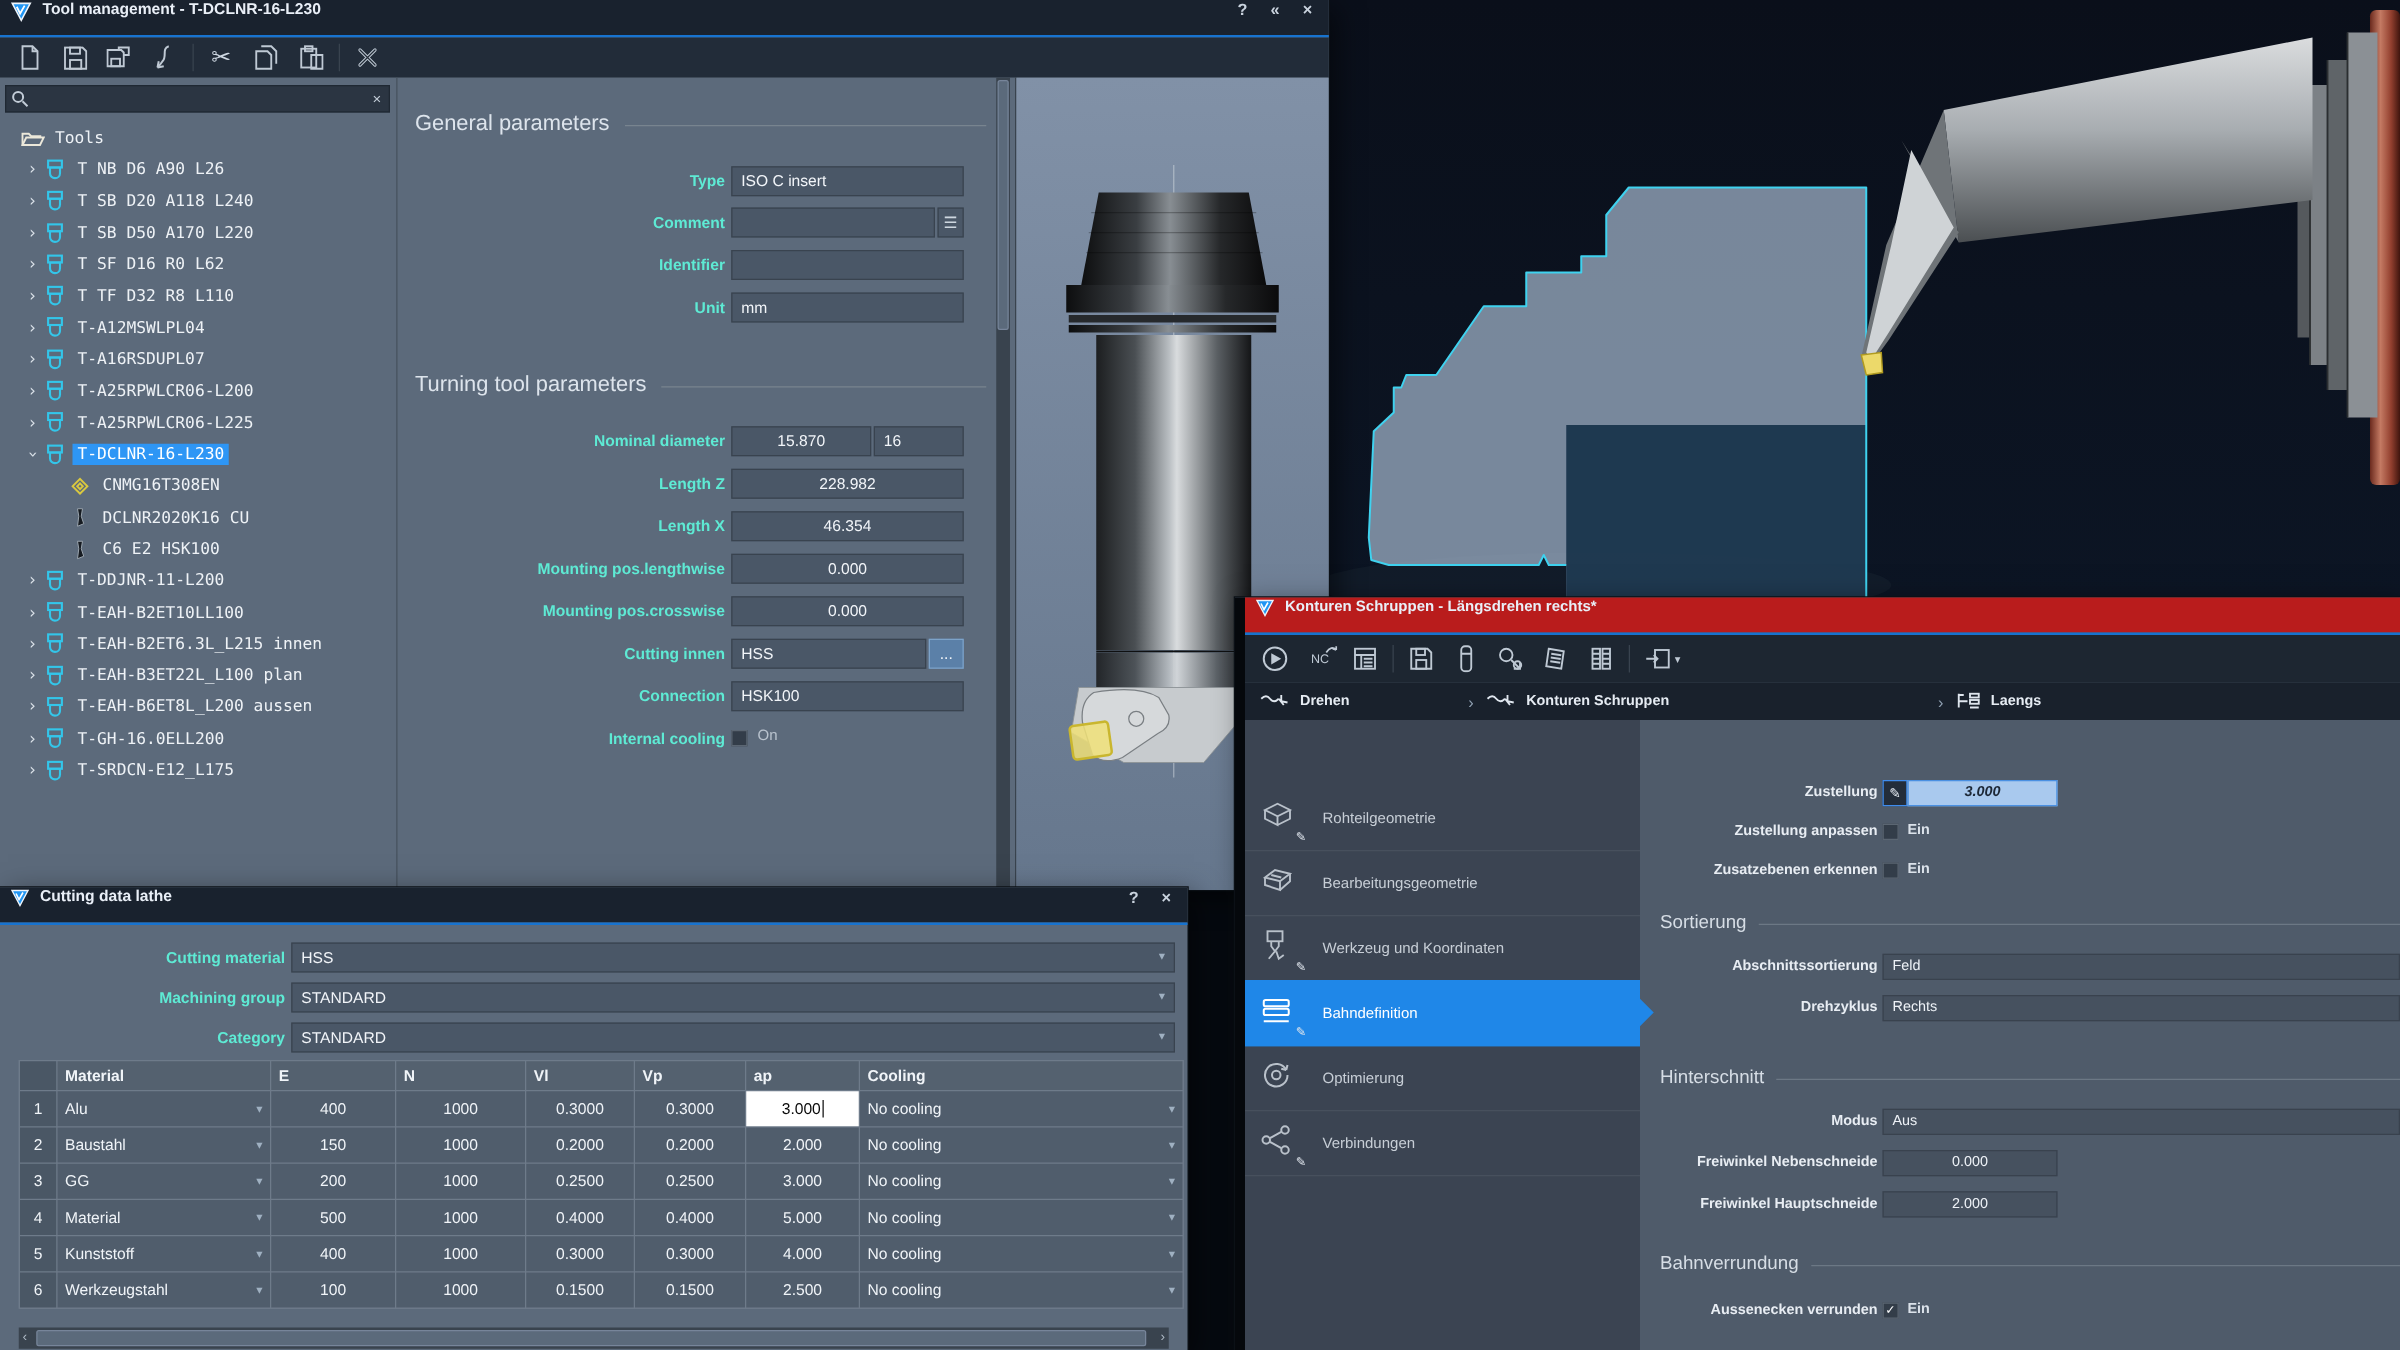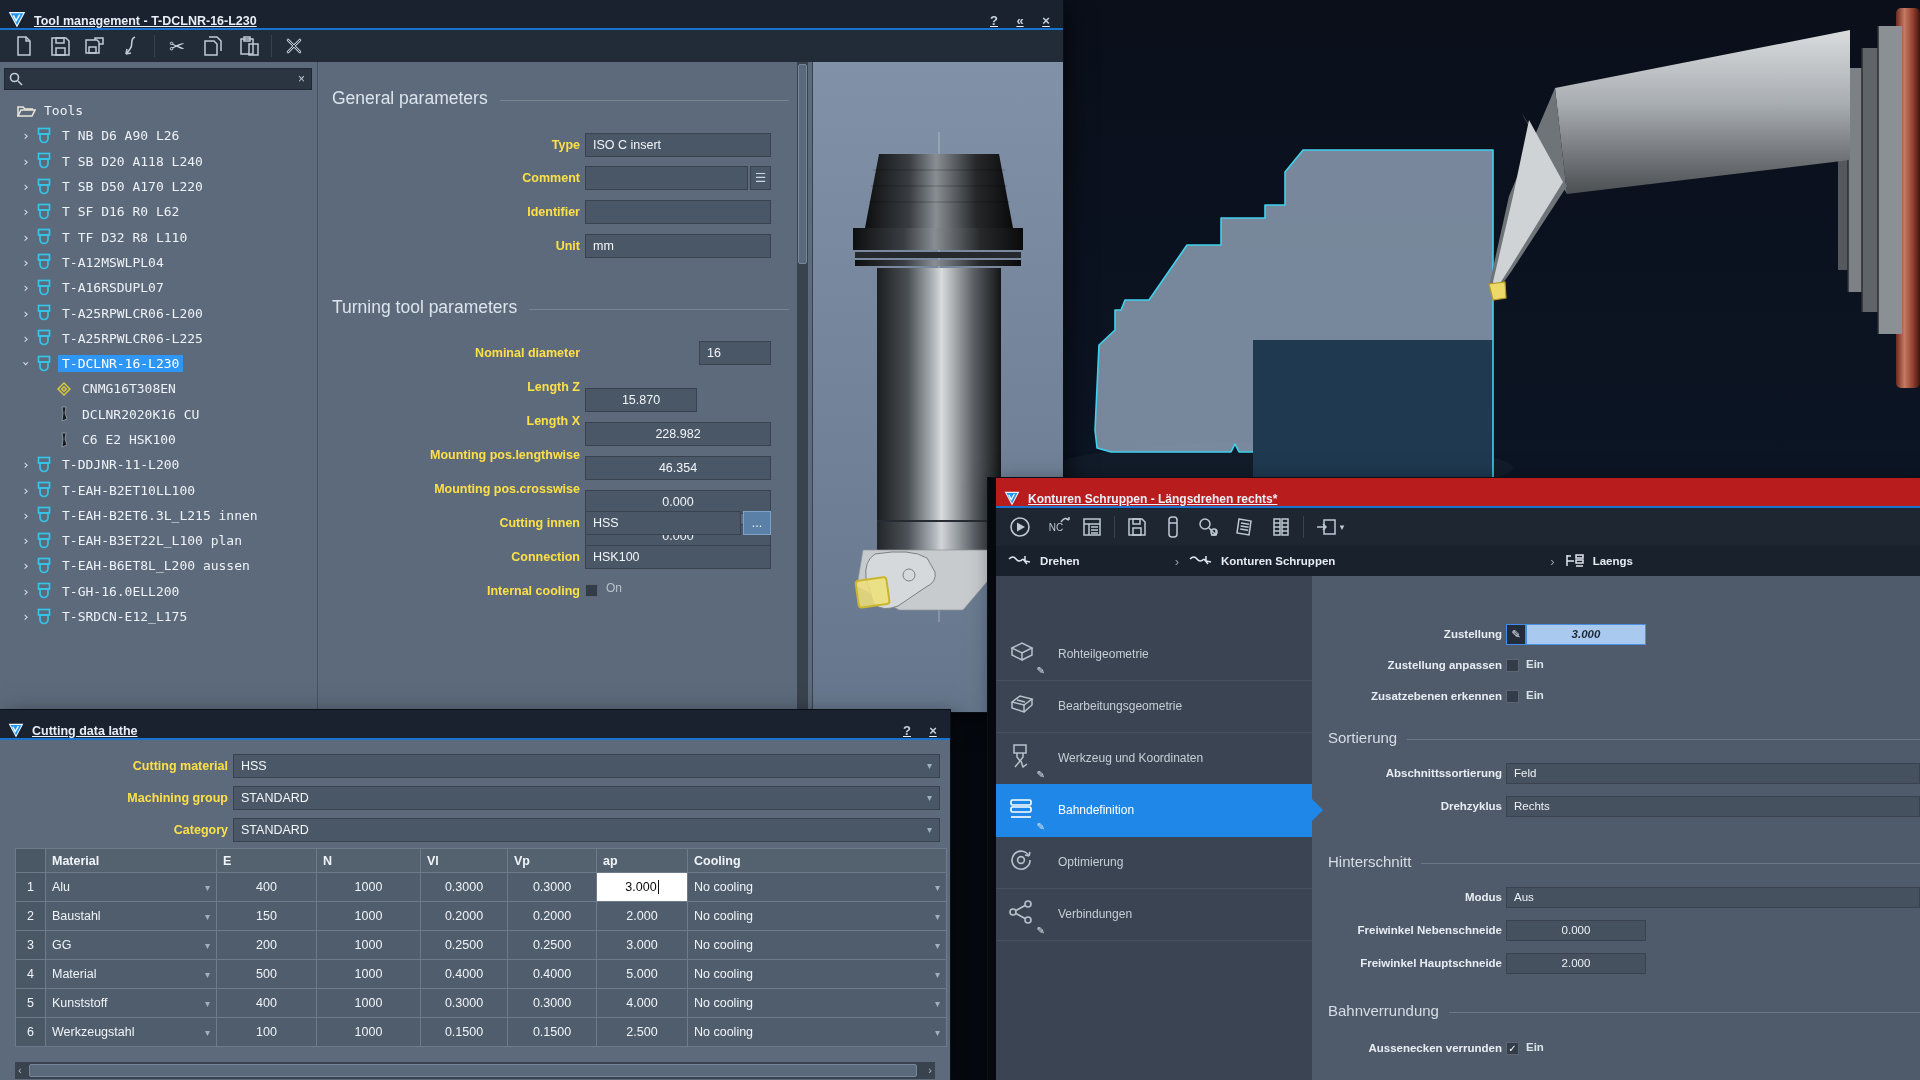--- a/index.html
+++ b/index.html
@@ -1,41 +1,41 @@
 <!DOCTYPE html>
 <html><head>
 <meta charset="utf-8">
 <style>
   html,body{margin:0;padding:0;background:#060a10;}
   #root{position:relative;width:1920px;height:1080px;overflow:hidden;
         font-family:"Liberation Sans",sans-serif;color:#e6ecf3;background:#060a10;}
   .abs{position:absolute;}
   .win{position:absolute;background:#5c6a7b;box-shadow:0 0 0 1px #0b1016,6px 6px 22px rgba(0,0,0,.55);}
-  .titlebar{position:absolute;left:0;top:0;right:0;height:28px;background:#19222e;display:flex;align-items:flex-end;
-            font-size:12.5px;font-weight:bold;color:#e9eff7;text-decoration:underline;}
+  .titlebar{position:absolute;left:0;top:0;right:0;height:28px;background:#19222e;display:flex;align-items:flex-start;
+            font-size:12.5px;font-weight:bold;color:#e9eff7;}
   .titlebar .ttl{margin-left:8px;}
   .accent{position:absolute;left:0;right:0;height:2px;background:#1773cf;}
   .tbtn{width:26px;text-align:center;color:#c9d3de;font-weight:bold;font-size:13px;cursor:default;}
   .toolbar{position:absolute;left:0;right:0;display:flex;align-items:center;background:#222c39;}
   .ticon{width:30px;height:26px;display:flex;align-items:center;justify-content:center;color:#bfc9d4;margin:0 3px;}
   .ticon svg{display:block;}
   .sep{width:1px;height:22px;background:#39434f;margin:0 4px;}
   
   .treerow{height:25.3px;display:flex;align-items:center;font-family:"DejaVu Sans Mono",monospace;
            font-size:13px;color:#eef2f6;white-space:nowrap;}
   .arrow{width:16px;margin-left:18px;color:#dbe2e9;font-size:13px;text-align:center;flex:0 0 16px;}
   .arrow.open{transform:rotate(90deg);}
   .tico{width:20px;height:18px;margin-right:4px;flex:0 0 20px;}
   .tlabel{padding:1px 4px;}
   .tlabel.sel{background:#2e96f5;color:#fff;}
   
-  .lbl{position:absolute;text-align:right;font-weight:bold;font-size:12.5px;color:#fde047;line-height:24px;height:24px;}
+  .lbl{position:absolute;text-align:right;font-weight:bold;font-size:12.5px;color:#5eead4;line-height:24px;height:24px;}
   .fld{position:absolute;height:24px;line-height:22px;background:#4a5767;border:1px solid #39434f;
        box-sizing:border-box;font-size:12.5px;color:#f2f5f9;padding:0 7px;white-space:nowrap;overflow:hidden;}
-  .fld.center{text-align:center;padding:0;margin-top:47px;}
+  .fld.center{text-align:center;padding:0;}
   .sechdr{position:absolute;display:flex;align-items:center;font-size:17.5px;color:#dde4ec;}
   .sechdr .rule{flex:1;height:1px;background:#78848f;margin-left:12px;margin-top:4px;}
   .chk{display:inline-block;width:13px;height:13px;background:#333d49;border:1px solid #5b6672;box-sizing:border-box;
        text-align:center;line-height:11px;font-size:10px;color:#fff;}
   
   .ctable{position:absolute;display:grid;grid-template-columns:29px 170px 99px 103px 86px 88px 90px 1fr;
           gap:1px;background:#6e7b8a;border:1px solid #6e7b8a;}
   .cc{background:#505d6c;font-size:12.5px;color:#f0f4f8;display:flex;align-items:center;padding:0 6px;height:28px;}
   .cc.hd{background:#54616f;font-weight:bold;height:23px;}
   .cc.num{background:#4a5765;justify-content:center;padding:0;}

